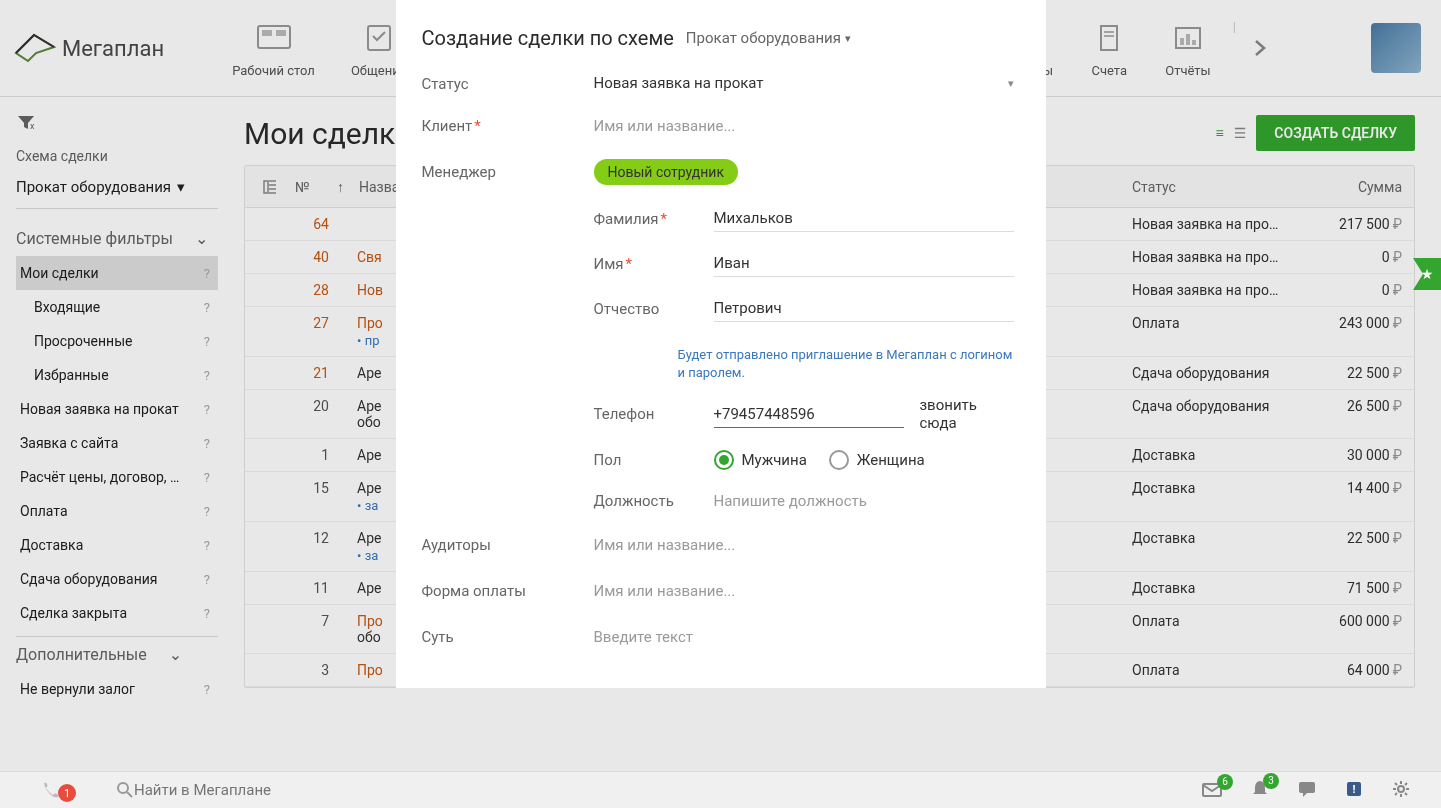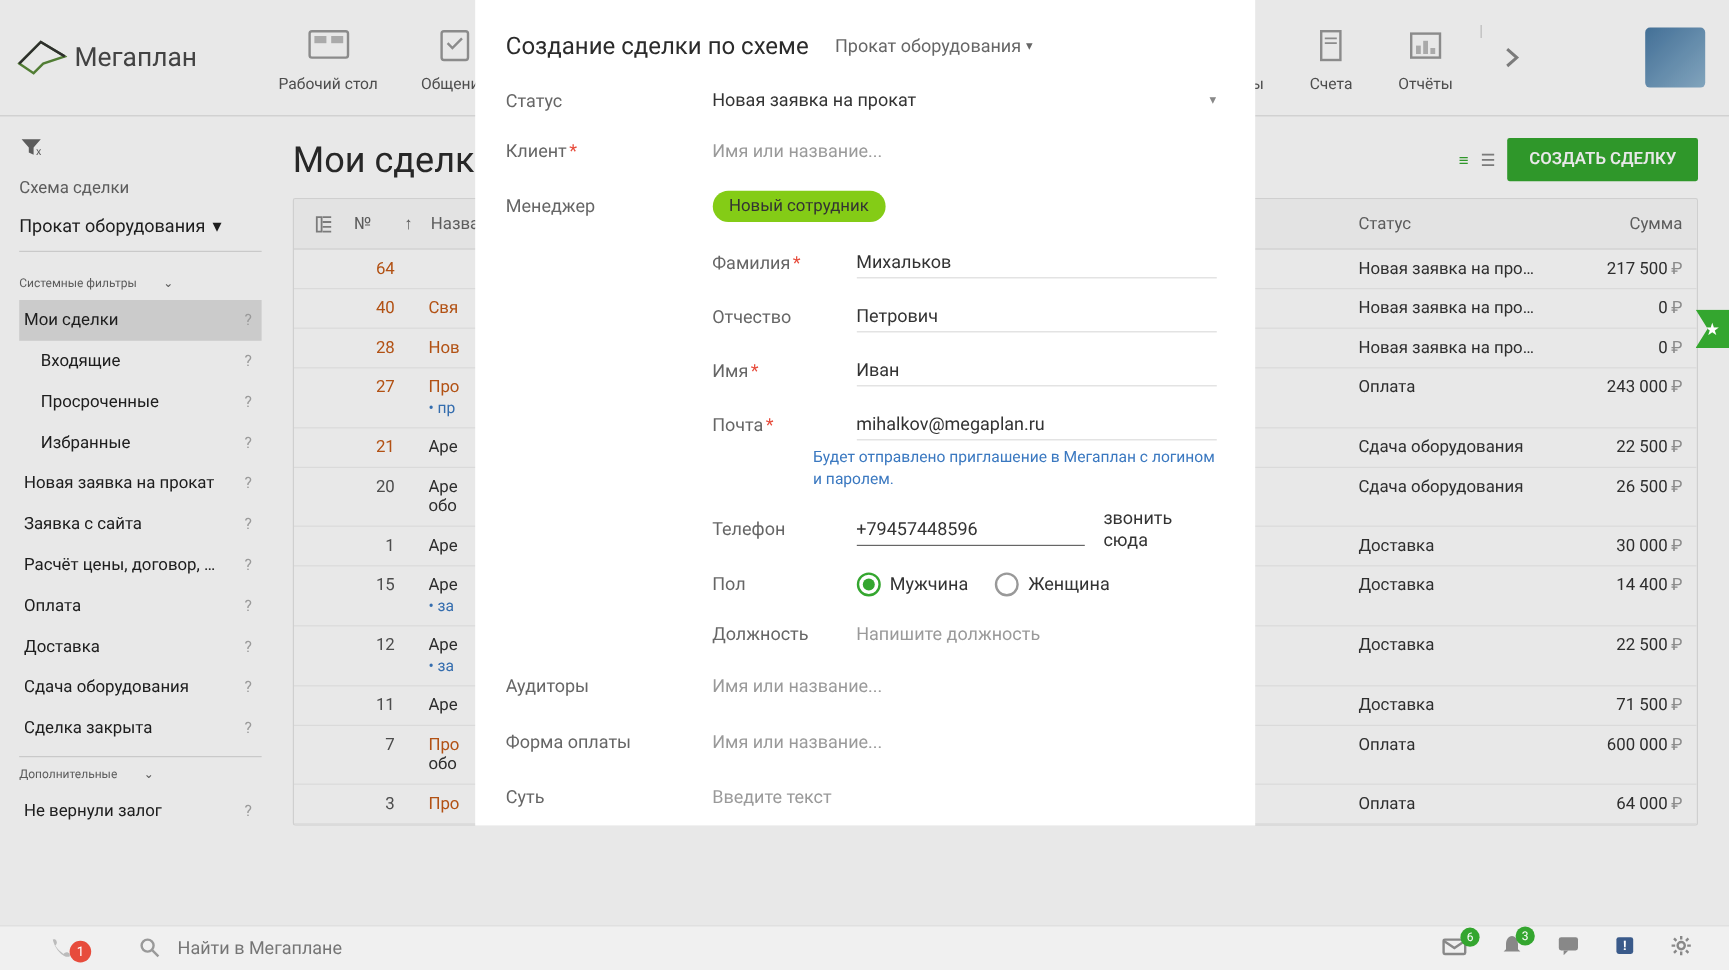--- a/index.html
+++ b/index.html
@@ -10,21 +10,21 @@
 .navtabs{display:flex;gap:0;flex:1}
 .navtab{display:flex;flex-direction:column;align-items:center;gap:8px;padding:0 18px;cursor:pointer;color:#555;font-size:13px}
 .navtab .navicon{width:40px;height:36px;display:flex;align-items:center;justify-content:center;color:#999}
 .navmore{display:flex;align-items:center;cursor:pointer;padding:0 10px}
 .avatar{width:50px;height:50px;border-radius:4px;background:linear-gradient(135deg,#4a7ba6,#8fb5d0);display:flex;align-items:center;justify-content:center;color:#fff;font-weight:600}
 .main{display:flex;height:calc(100% - 97px - 37px)}
 .sidebar{width:228px;padding:16px 10px 10px 16px;border-right:0;overflow:hidden}
 .filter-icon-top{color:#666;margin-bottom:14px}
 .sbhead{color:#666;font-size:14px;margin:12px 0 8px}
 .sbscheme{color:#222;font-size:15px;padding:6px 0 12px;border-bottom:1px solid #ddd;display:flex;align-items:center;gap:6px;cursor:pointer}
-.sbfilters{color:#666;font-size:10px;margin:20px 0 8px;display:flex;align-items:center;gap:22px;cursor:pointer}
+.sbfilters{color:#666;font-size:16px;margin:20px 0 8px;display:flex;align-items:center;gap:22px;cursor:pointer}
 .sbitem{display:flex;justify-content:space-between;align-items:center;padding:9px 8px 9px 4px;font-size:14px;color:#222;cursor:pointer}
 .sbitem.active{background:#e0e0e0}
 .sbitem.sub{padding-left:18px}
 .sbitem .q{color:#aaa;font-size:13px}
 .sbsep{border-top:1px solid #ddd;margin:6px 0}
 .content{flex:1;padding:18px 26px 0 16px;position:relative}
 .title-row{display:flex;align-items:center;justify-content:space-between;margin-bottom:14px}
 .page-h1{font-size:30px;font-weight:400;color:#2b2b2b}
 .title-actions{display:flex;align-items:center;gap:10px}
 .view-toggle{display:flex;gap:10px;align-items:center;color:#888}
@@ -43,21 +43,21 @@
 .trow .num.low{color:#555}
 .trow .name{flex:1;color:#333;overflow:hidden;white-space:nowrap;text-overflow:ellipsis}
 .trow .name .nt{color:#c45a16}
 .trow .name .tag{color:#3a78c0;font-size:13px;display:block;margin-top:2px}
 .trow .name .tag::before{content:"• ";color:#3a78c0}
 .trow .status{width:172px;color:#333;overflow:hidden;white-space:nowrap;text-overflow:ellipsis}
 .trow .sum{width:110px;text-align:right;padding-right:12px;color:#333;white-space:nowrap}
 .rub{color:#999;margin-left:3px}
 .modal-backdrop{position:absolute;top:0;left:0;right:0;bottom:0;background:rgba(0,0,0,.09);display:flex;justify-content:center;align-items:flex-start}
 .modal{background:#fff;width:650px;margin-top:0;padding:26px 32px 10px 26px;min-height:688px}
-.mtitle{font-size:20px;color:#2b2b2b;display:flex;align-items:center;gap:22px;margin-bottom:24px}
+.mtitle{font-size:20px;color:#2b2b2b;display:flex;align-items:center;gap:12px;margin-bottom:24px}
 .mscheme{font-size:15px;color:#666;display:flex;align-items:center;gap:4px;cursor:pointer}
 .frow{display:flex;align-items:center;margin-bottom:20px}
 .flabel{width:172px;color:#666;font-size:15px}
 .flabel .req{color:#e74c3c;margin-left:2px}
 .fval{flex:1;position:relative}
 .finput{width:100%;border:none;border-bottom:0px solid #ccc;padding:4px 0;font-size:15px;color:#333;outline:none}
 .finput::placeholder{color:#9a9a9a}
 .fsel{display:flex;justify-content:space-between;align-items:center;border-bottom:1px solid transparent;cursor:pointer;font-size:15px;color:#333}
 .ftag{display:inline-block;background:#84cc16;padding:5px 14px;border-radius:16px;font-size:14px;color:#333}
 .subfield{margin-left:172px}
@@ -73,21 +73,21 @@
 .callhere{font-size:15px;color:#333;cursor:pointer}
 .radio-group{display:flex;gap:22px;align-items:flex-start}
 .radio{display:flex;align-items:center;gap:8px;cursor:pointer;font-size:15px}
 .radio-circ{width:20px;height:20px;border:2px solid #999;border-radius:50%;display:flex;align-items:center;justify-content:center}
 .radio.sel .radio-circ{border-color:#34a62f}
 .radio.sel .radio-circ::after{content:"";width:10px;height:10px;border-radius:50%;background:#34a62f}
 .bottombar{position:absolute;bottom:0;left:0;right:0;height:37px;background:#f0f0f0;display:flex;align-items:center;border-top:1px solid #dcdcdc}
 .bb-left{display:flex;align-items:center;gap:0}
 .bb-phone{width:100px;display:flex;align-items:center;justify-content:center;color:#aaa;position:relative}
 .bb-badge{position:absolute;top:4px;right:24px;background:#e74c3c;color:#fff;font-size:11px;width:18px;height:18px;border-radius:50%;display:flex;align-items:center;justify-content:center}
-.bb-search{display:flex;align-items:center;gap:14px;color:#888;padding-left:16px;flex:1}
+.bb-search{display:flex;align-items:center;gap:0;color:#888;padding-left:16px;flex:1}
 .bb-search input{border:none;background:transparent;font-size:15px;color:#666;outline:none;width:300px}
 .bb-right{display:flex;gap:28px;padding-right:30px;align-items:center;color:#888}
 .bb-icon{position:relative;cursor:pointer}
 .bb-icon .bb-badge2{position:absolute;top:-6px;right:-10px;background:#34a62f;color:#fff;font-size:10px;width:16px;height:16px;border-radius:50%;display:flex;align-items:center;justify-content:center}
 .star-ribbon{position:absolute;right:0;top:258px;width:28px;height:32px;background:#34a62f;display:flex;align-items:center;justify-content:center;color:#fff;clip-path:polygon(0 0,100% 0,100% 100%,0 100%,10px 50%)}
 .chev{display:inline-block}
 </style>
 </head>
 <body>
 
@@ -413,32 +413,28 @@
   <div class="frow">
     <div class="flabel">Менеджер</div>
     <div class="fval"><span class="ftag">Новый сотрудник</span></div>
   </div>
   <div class="subfield">
     <div class="subfrow">
           <div class="sublabel"><span>Фамилия</span><span class="req">*</span></div>
           <input class="subinput" value="Михальков" style="">
         </div>
     <div class="subfrow">
+          <div class="sublabel"><span>Имя</span><span class="req">*</span></div>
+          <input class="subinput" value="Иван" style="">
+        </div>
+    <div class="subfrow">
           <div class="sublabel">Отчество</div>
           <input class="subinput" value="Петрович" style="">
         </div>
-    <div class="subfrow">
-          <div class="sublabel"><span>Имя</span><span class="req">*</span></div>
-          <input class="subinput" value="Иван" style="">
-        </div>
     <div class="subfrow" style="flex-direction:column;align-items:stretch;margin-bottom:14px">
-      <div style="display:flex;align-items:center">
-            <div class="sublabel"><span>Почта</span><span class="req">*</span></div>
-            <input class="subinput" value="mihalkov@megaplan.ru" style="">
-          </div>
       <div class="note" style="margin-left:84px">Будет отправлено приглашение в Мегаплан с логином и паролем.</div>
     </div>
     <div class="subfrow">
           <div class="sublabel">Телефон</div>
       <div class="phone-row">
             <input class="subinput active" value="+79457448596" style="">
             <span class="callhere">звонить сюда</span>
           </div>
     </div>
     <div class="subfrow">

